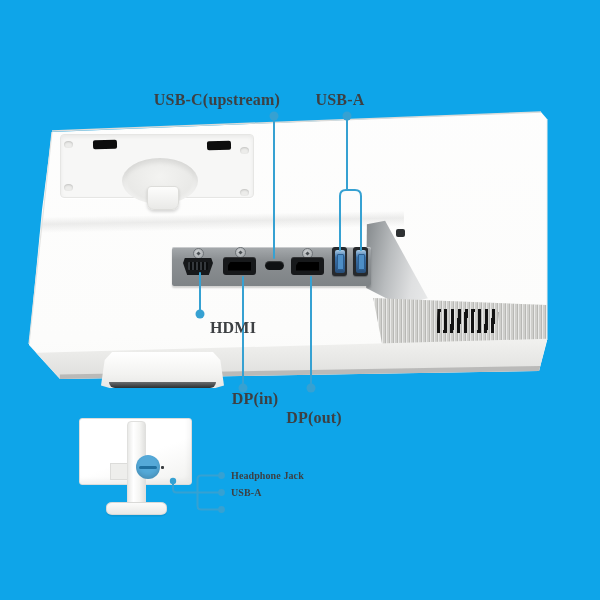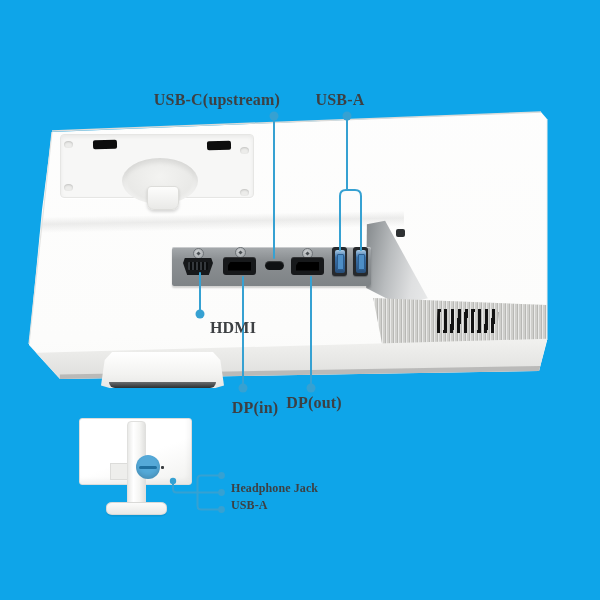--- a/index.html
+++ b/index.html
@@ -120,21 +120,21 @@
     background:linear-gradient(180deg,#fbfbfa,#e9e9e7);border:1px solid #d9d9d7;
     box-shadow:0 1.5px 0 rgba(0,0,0,.08);}
   .sm-zoom-circle{left:136px;top:455px;width:24px;height:24px;border-radius:50%;
     background:#55a9d8;box-shadow:inset 0 -3px 4px rgba(0,0,0,.14);}
   .sm-zoom-ports{position:absolute;left:3px;top:10.5px;width:18px;height:3px;
     background:#1f6f9f;border-radius:2px;}
   .sm-tick{left:160.5px;top:466px;width:3px;height:3px;background:#3a3d40;border-radius:1px;}
   
   .lbl{position:absolute;font-weight:700;white-space:nowrap;color:#3d4043;}
   .lbl-main{font-size:16px;letter-spacing:.2px;line-height:20px;}
-  .lbl-small{font-size:12px;letter-spacing:.1px;line-height:16px;margin-top:12px;}
+  .lbl-small{font-size:10px;letter-spacing:.1px;line-height:16px;}
   .centered{transform:translateX(-50%);}
   svg.overlay{position:absolute;left:0;top:0;pointer-events:none;}
 </style>
 </head>
 <body>
 
 <div class="stage">
 
   <div class="abs monitor-body">
     <div class="abs vesa-recess"></div>
@@ -210,18 +210,18 @@
       <circle cx="173" cy="481" r="3.2"></circle>
       <circle cx="221.5" cy="475.5" r="3.4"></circle>
       <circle cx="221.5" cy="492.5" r="3.4"></circle>
       <circle cx="221.5" cy="509.5" r="3.4"></circle>
     </g>
   </svg>
 
   <div class="lbl lbl-main centered" style="left:217px;top:90px;">USB-C(upstream)</div>
   <div class="lbl lbl-main centered" style="left:340px;top:90px;">USB-A</div>
   <div class="lbl lbl-main centered" style="left:201px;top:318px;margin-left:32px;">HDMI</div>
-  <div class="lbl lbl-main centered" style="left:243px;top:398px;padding-left:24px;">DP(in)</div>
-  <div class="lbl lbl-main centered" style="left:314px;top:393px;">DP(out)</div>
+  <div class="lbl lbl-main centered" style="left:243px;top:389px;padding-left:24px;">DP(in)</div>
+  <div class="lbl lbl-main centered" style="left:314px;top:408px;">DP(out)</div>
   <div class="lbl lbl-small" style="left:231px;top:468px;">Headphone Jack</div>
   <div class="lbl lbl-small" style="left:231px;top:485px;">USB-A</div>
 
 </div>
 
 </body></html>

